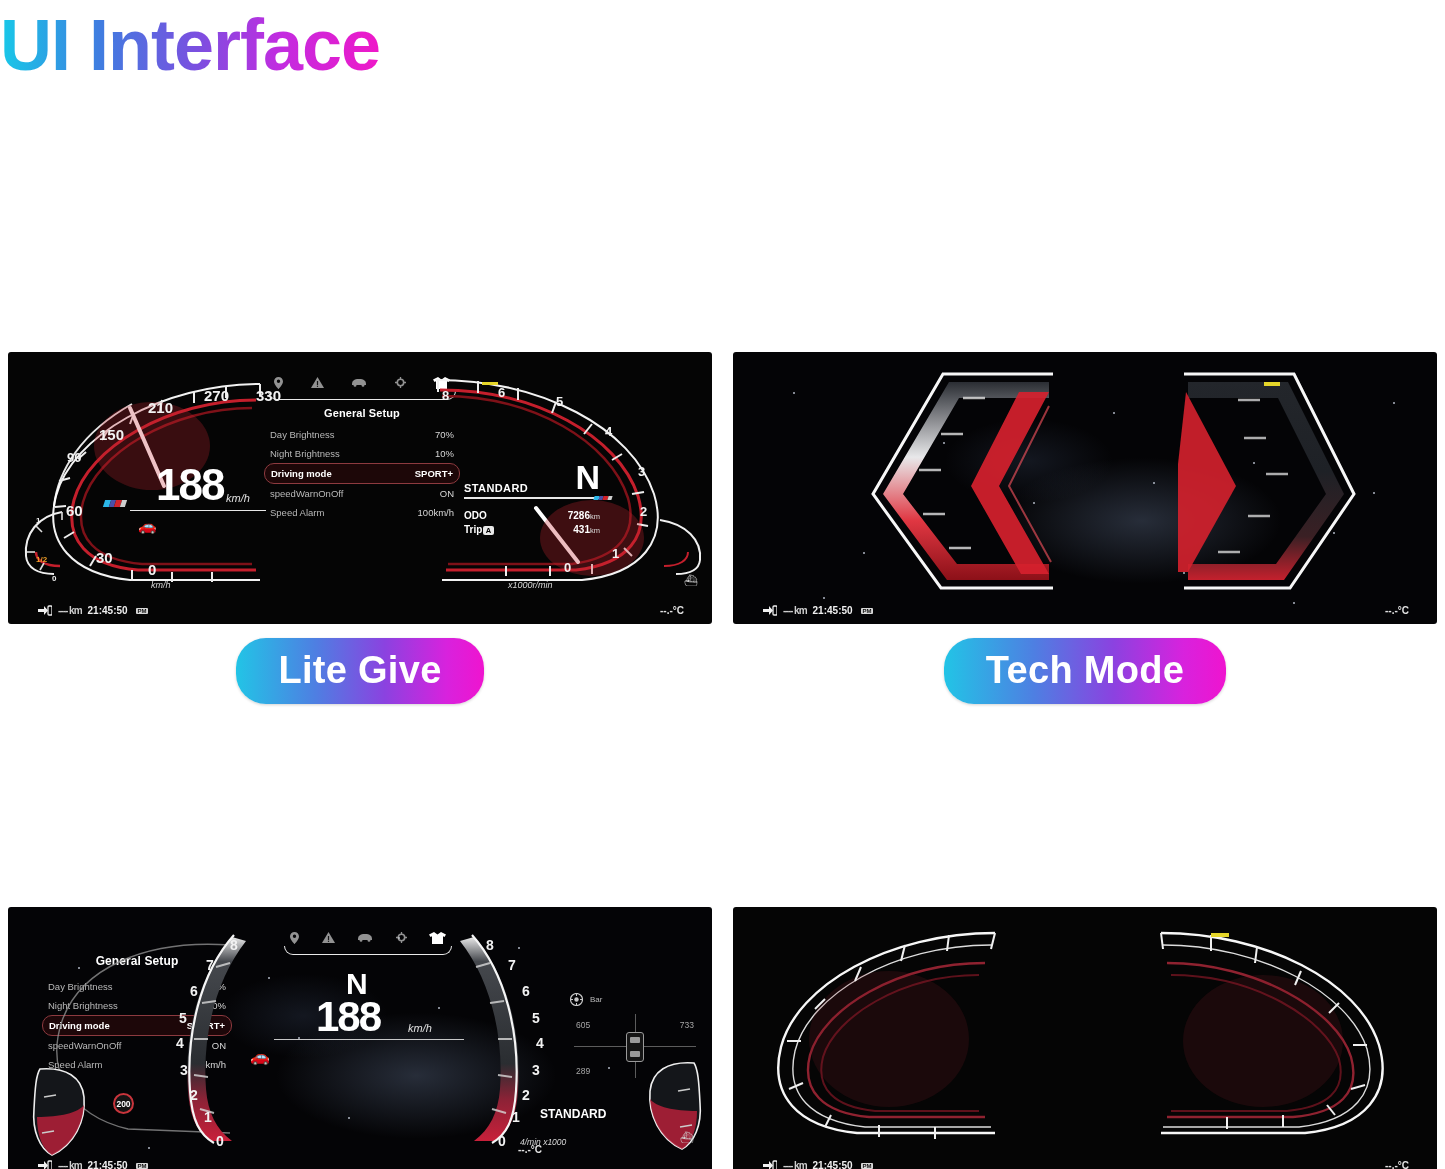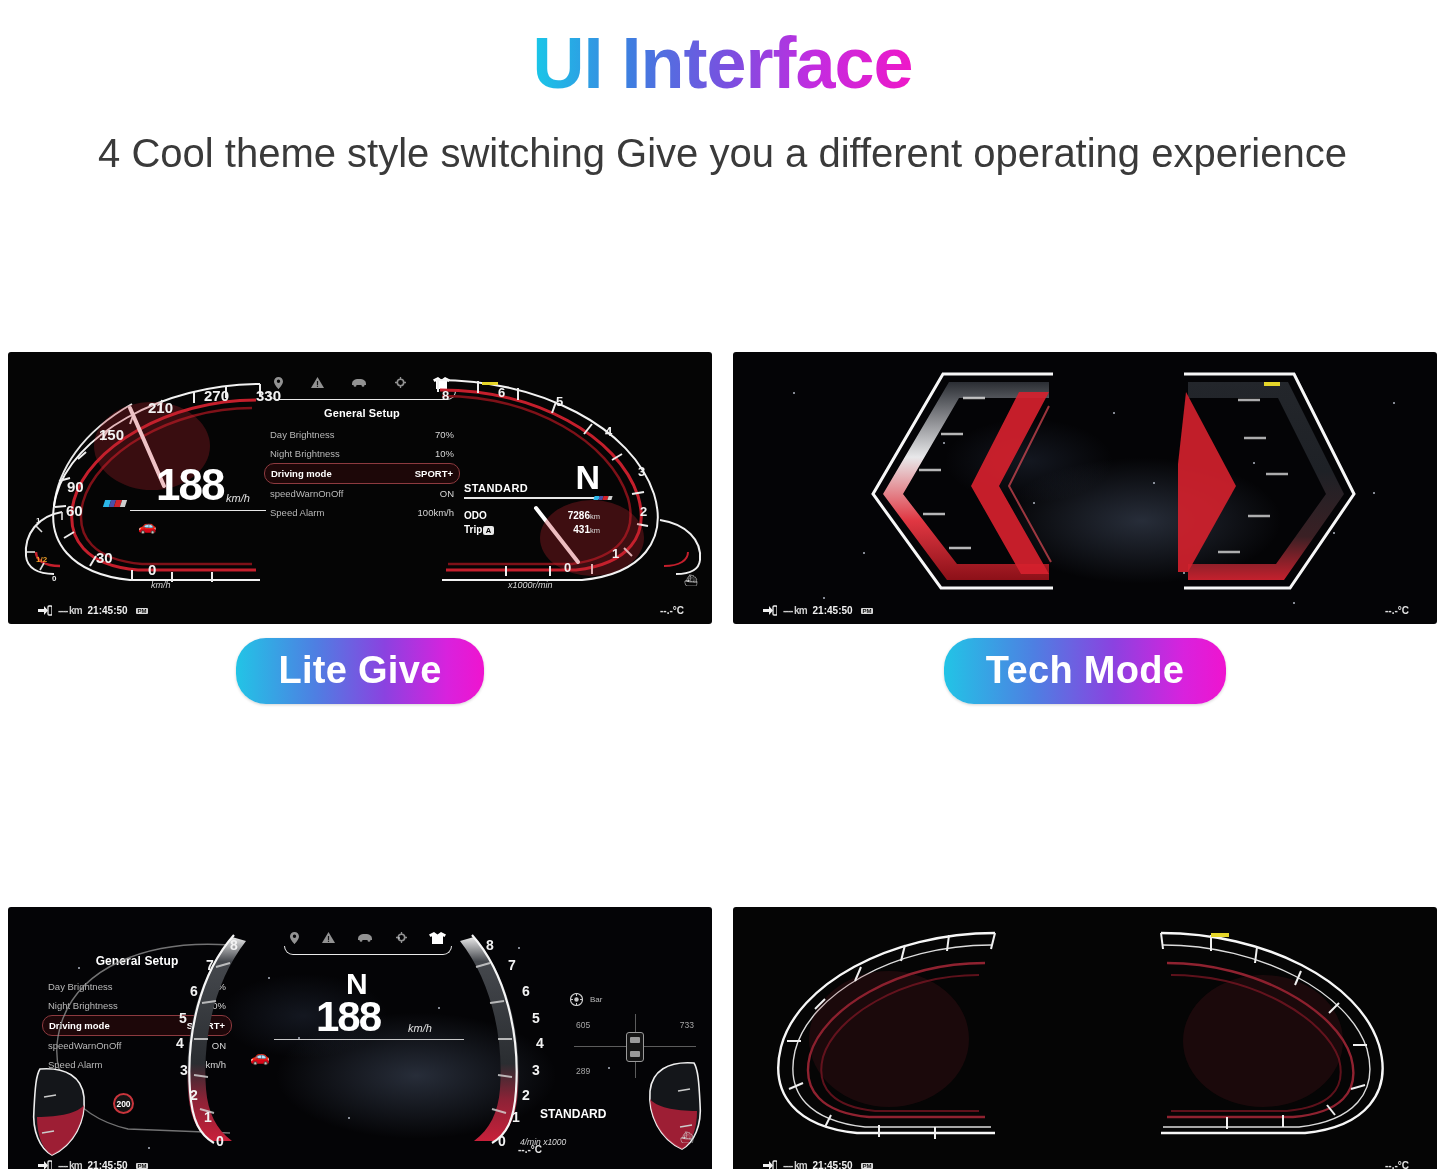--- a/index.html
+++ b/index.html
@@ -5,21 +5,21 @@
   * { box-sizing: border-box; margin: 0; padding: 0; }
   body {
     width: 1445px; height: 1169px;
     background: #ffffff;
     font-family: "Liberation Sans", sans-serif;
     overflow: hidden;
     position: relative;
   }
 
   
-  .hero { width: 100%; padding-top: 20px; text-align: center; }
+  .hero { width: 100%; padding-top: 2px; text-align: left; }
   .hero-title {
     font-size: 72px;
     font-weight: bold;
     letter-spacing: -1px;
     line-height: 86px;
     background: linear-gradient(90deg, #18c8e8 0%, #3f7de0 26%, #7b4fe0 52%, #c32ce0 74%, #ef18c8 100%);
     -webkit-background-clip: text;
     background-clip: text;
     color: transparent;
     -webkit-text-fill-color: transparent;
@@ -181,21 +181,20 @@
   .tyre-grid .car::before { top:4px; } .tyre-grid .car::after { bottom:4px; }
   .tv { position:absolute; font-size:8.5px; color:#a6a6a6; }
 
   svg { display:block; }
 </style>
 </head>
 <body>
 
 <div class="hero">
   <div class="hero-title">UI Interface</div>
-  <div class="hero-sub">4 Cool theme style switching Give you a different operating experience</div>
 </div>
 
 <div class="grid">
 
   <div class="row">
 
     <div class="cell">
       <div class="panel">
 
         <svg width="300" height="230" style="position:absolute;left:4px;top:14px">
@@ -220,21 +219,21 @@
               <line x1="200" y1="206" x2="200" y2="216"></line>
           </g>
           <line x1="118" y1="42" x2="152" y2="120" stroke="#ffffff" stroke-width="4" stroke-linecap="round"></line>
           <ellipse cx="140" cy="80" rx="58" ry="44" fill="#c2252f" opacity=".28"></ellipse>
         </svg>
 
         <div class="tick" style="left:248px;top:35px;font-size:15px">330</div>
         <div class="tick" style="left:196px;top:35px;font-size:15px">270</div>
         <div class="tick" style="left:140px;top:47px;font-size:15px">210</div>
         <div class="tick" style="left:91px;top:74px;font-size:15px">150</div>
-        <div class="tick" style="left:59px;top:126px;font-size:15px">90</div>
+        <div class="tick" style="left:59px;top:98px;font-size:13px">90</div>
         <div class="tick" style="left:58px;top:150px;font-size:15px">60</div>
         <div class="tick" style="left:88px;top:197px;font-size:15px">30</div>
         <div class="tick" style="left:140px;top:209px;font-size:15px">0</div>
         <div class="tick unit" style="left:143px;top:228px;font-size:9px">km/h</div>
 
         <div class="speednum" style="left:148px;top:108px;font-size:44px">188</div>
         <div class="kmh-s" style="position:absolute;left:218px;top:140px">km/h</div>
         <div class="rule" style="position:absolute;left:122px;top:158px;width:136px;height:1.4px"></div>
         <div class="mlogo" style="left:96px;top:148px">
           <span class="c1"></span>

